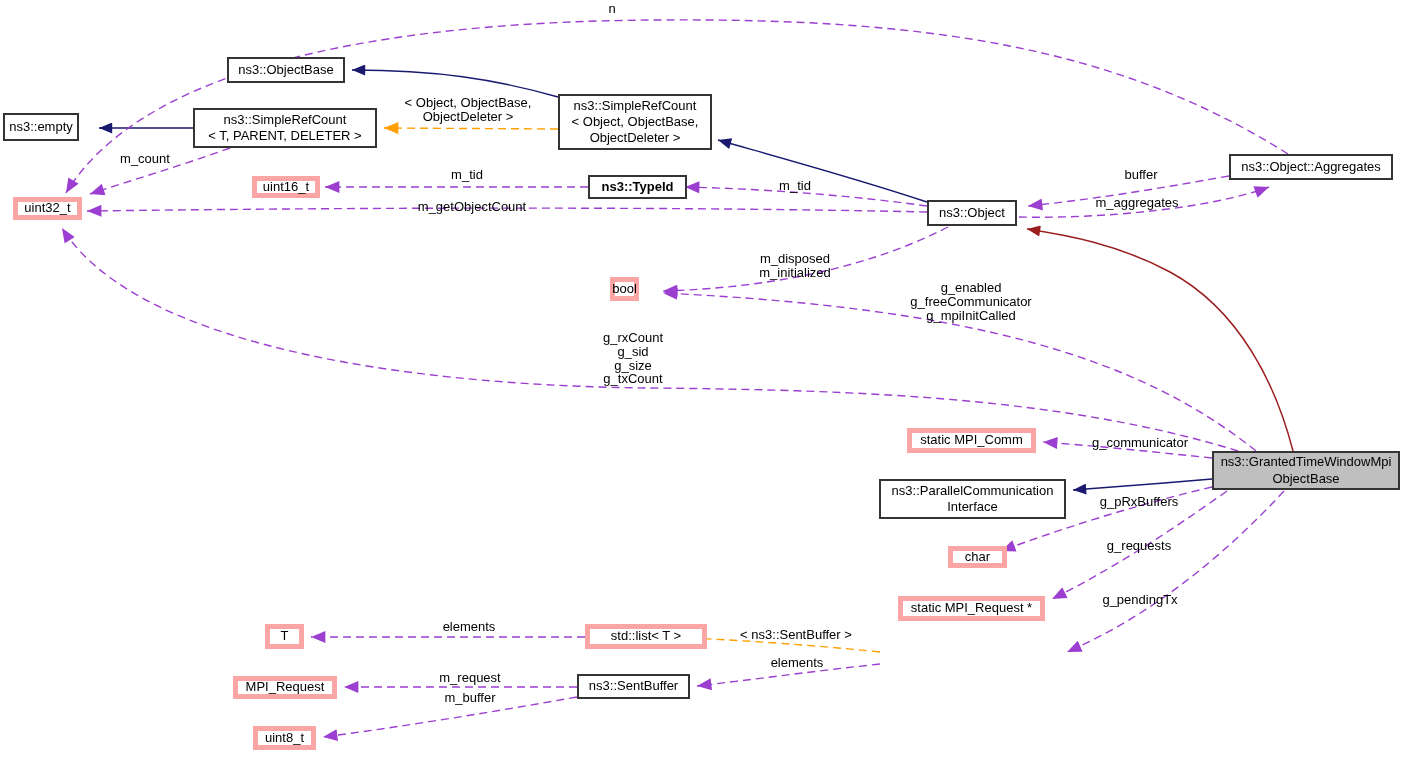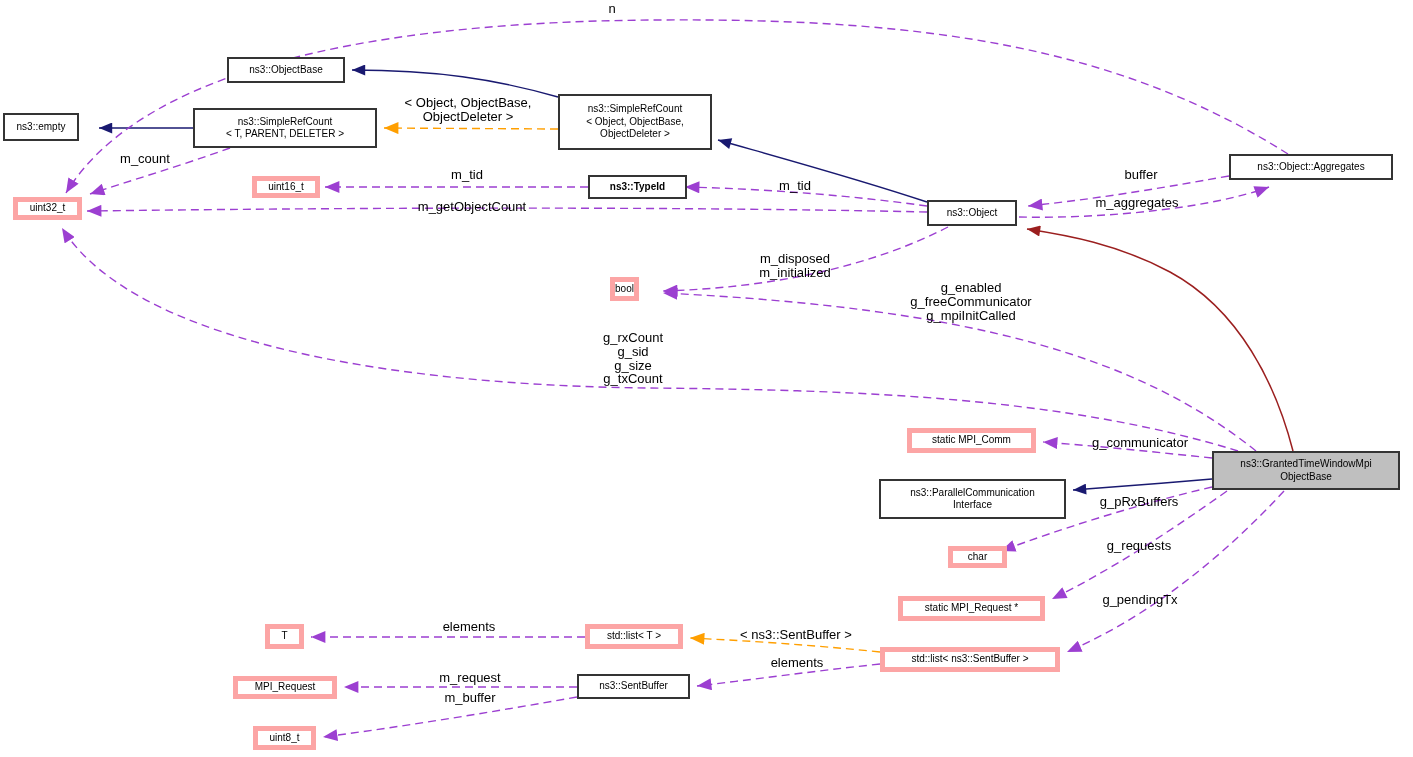--- a/index.html
+++ b/index.html
@@ -16,21 +16,21 @@
   .edge.red{stroke:#9b1f1f;stroke-width:1.5;}
   .edge.purple{stroke:#9c3fd1;stroke-width:1.4;stroke-dasharray:8,5;}
   .edge.orange{stroke:#ff9f00;stroke-width:1.4;stroke-dasharray:8,5;}
   .node{
     position:absolute;
     display:flex;align-items:center;justify-content:center;
     box-sizing:border-box;
     background:#ffffff;
     border:2px solid #343434;
     color:#000;
-    font-size:10px;line-height:1.25;
+    font-size:13px;line-height:1.25;
     text-align:center;white-space:pre-line;
     cursor:pointer;
   }
   .node.type{border:5px solid #fca5a5;cursor:default;}
   .node.main{background:#bfbfbf;cursor:default;}
   .elabel{
     position:absolute;
     transform:translateX(-50%);
     color:#000;
     font-size:13px;line-height:1.06;
@@ -99,22 +99,21 @@
   <div class="node type" style="left:252px;top:176px;width:68px;height:22px;">uint16_t</div>
   <div class="node" style="left:588px;top:175px;width:99px;height:24px;font-weight:bold;">ns3::TypeId</div>
   <div class="node" style="left:927px;top:200px;width:90px;height:26px;">ns3::Object</div>
   <div class="node" style="left:1229px;top:154px;width:164px;height:26px;">ns3::Object::Aggregates</div>
   <div class="node type" style="left:610px;top:277px;width:29px;height:24px;">bool</div>
   <div class="node type" style="left:907px;top:428px;width:129px;height:25px;">static MPI_Comm</div>
   <div class="node" style="left:879px;top:479px;width:187px;height:40px;">ns3::ParallelCommunication
 Interface</div>
   <div class="node type" style="left:948px;top:546px;width:59px;height:22px;">char</div>
   <div class="node type" style="left:898px;top:596px;width:147px;height:25px;">static MPI_Request *</div>
-  <div class="node type" style="left:880px;top:647px;width:180px;height:25px;">std::list&lt; ns3::SentBuffer &gt;</div>
-  <div class="node type" style="left:585px;top:624px;width:98px;height:25px;">std::list&lt; T &gt;</div>
+  <div class="node type" style="left:585px;top:624px;width:122px;height:25px;">std::list&lt; T &gt;</div>
   <div class="node type" style="left:265px;top:624px;width:39px;height:25px;">T</div>
   <div class="node" style="left:577px;top:674px;width:113px;height:25px;">ns3::SentBuffer</div>
   <div class="node type" style="left:233px;top:676px;width:104px;height:23px;">MPI_Request</div>
   <div class="node type" style="left:253px;top:726px;width:63px;height:24px;">uint8_t</div>
   <div class="node main" style="left:1212px;top:451px;width:188px;height:39px;">ns3::GrantedTimeWindowMpi
 ObjectBase</div>
 
   <div class="elabel" style="left:612px;top:2px;">n</div>
   <div class="elabel" style="left:145px;top:152px;">m_count</div>
   <div class="elabel" style="left:468px;top:96px;">&lt; Object, ObjectBase,

